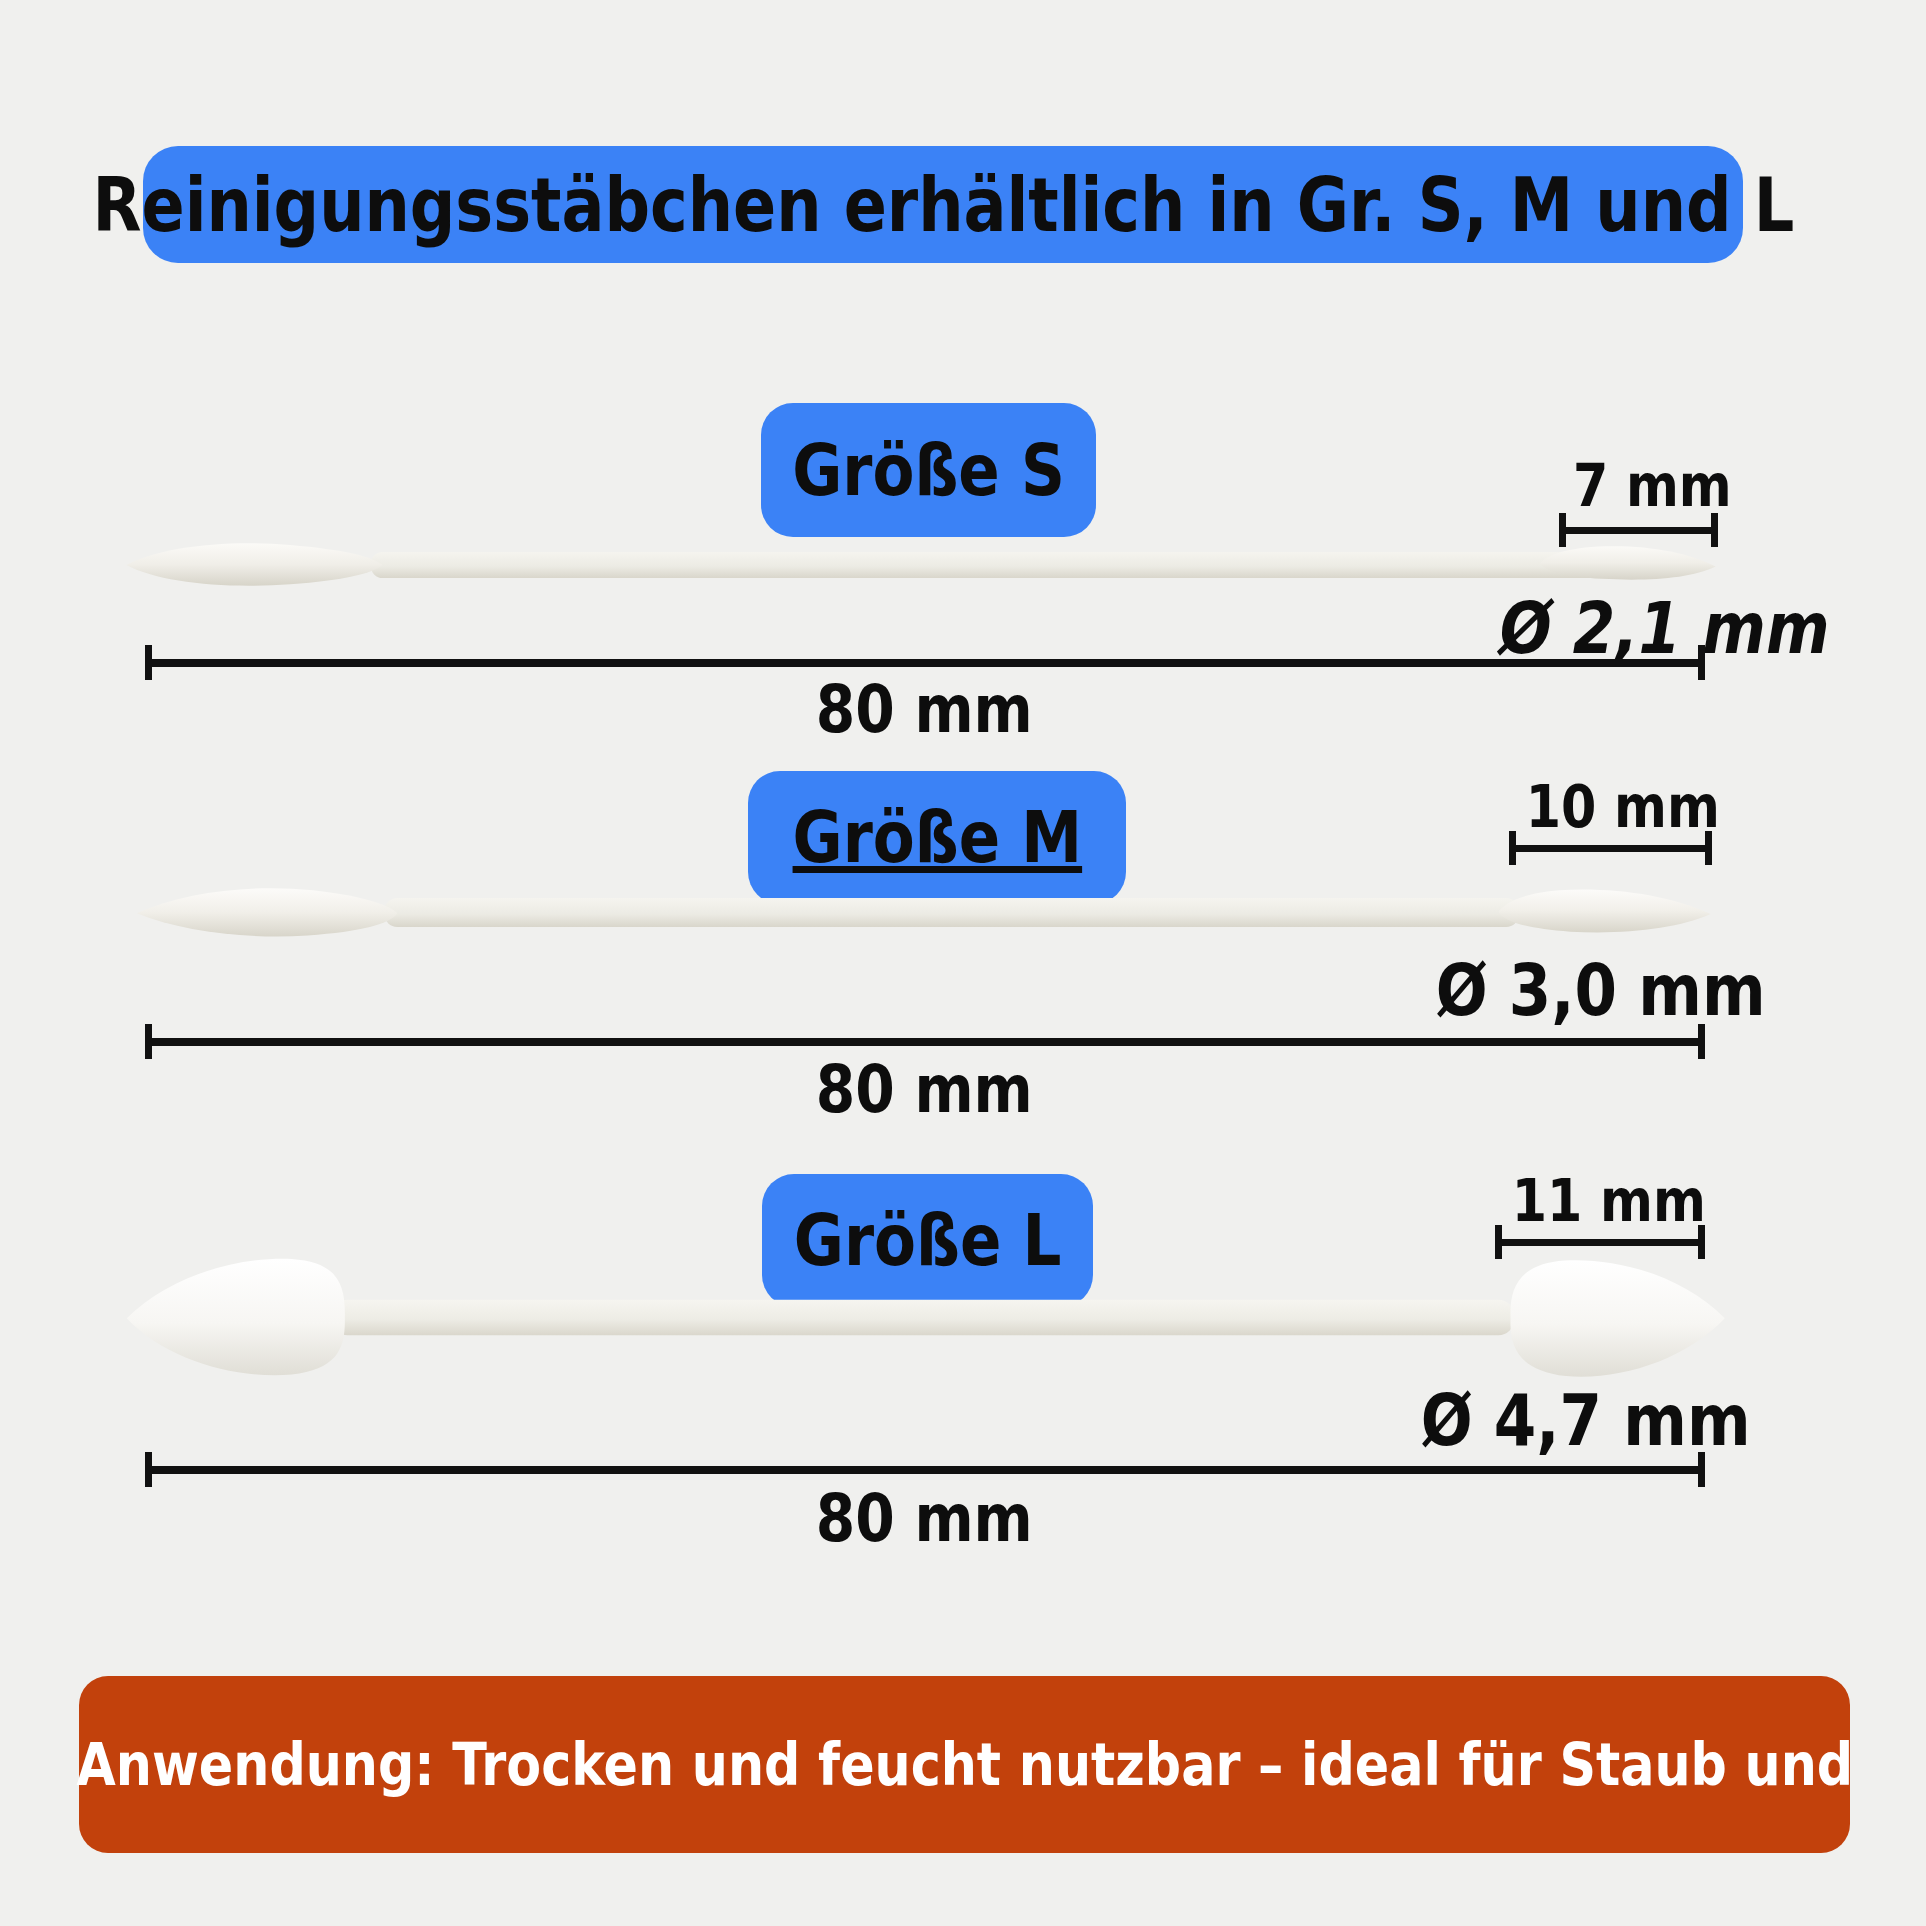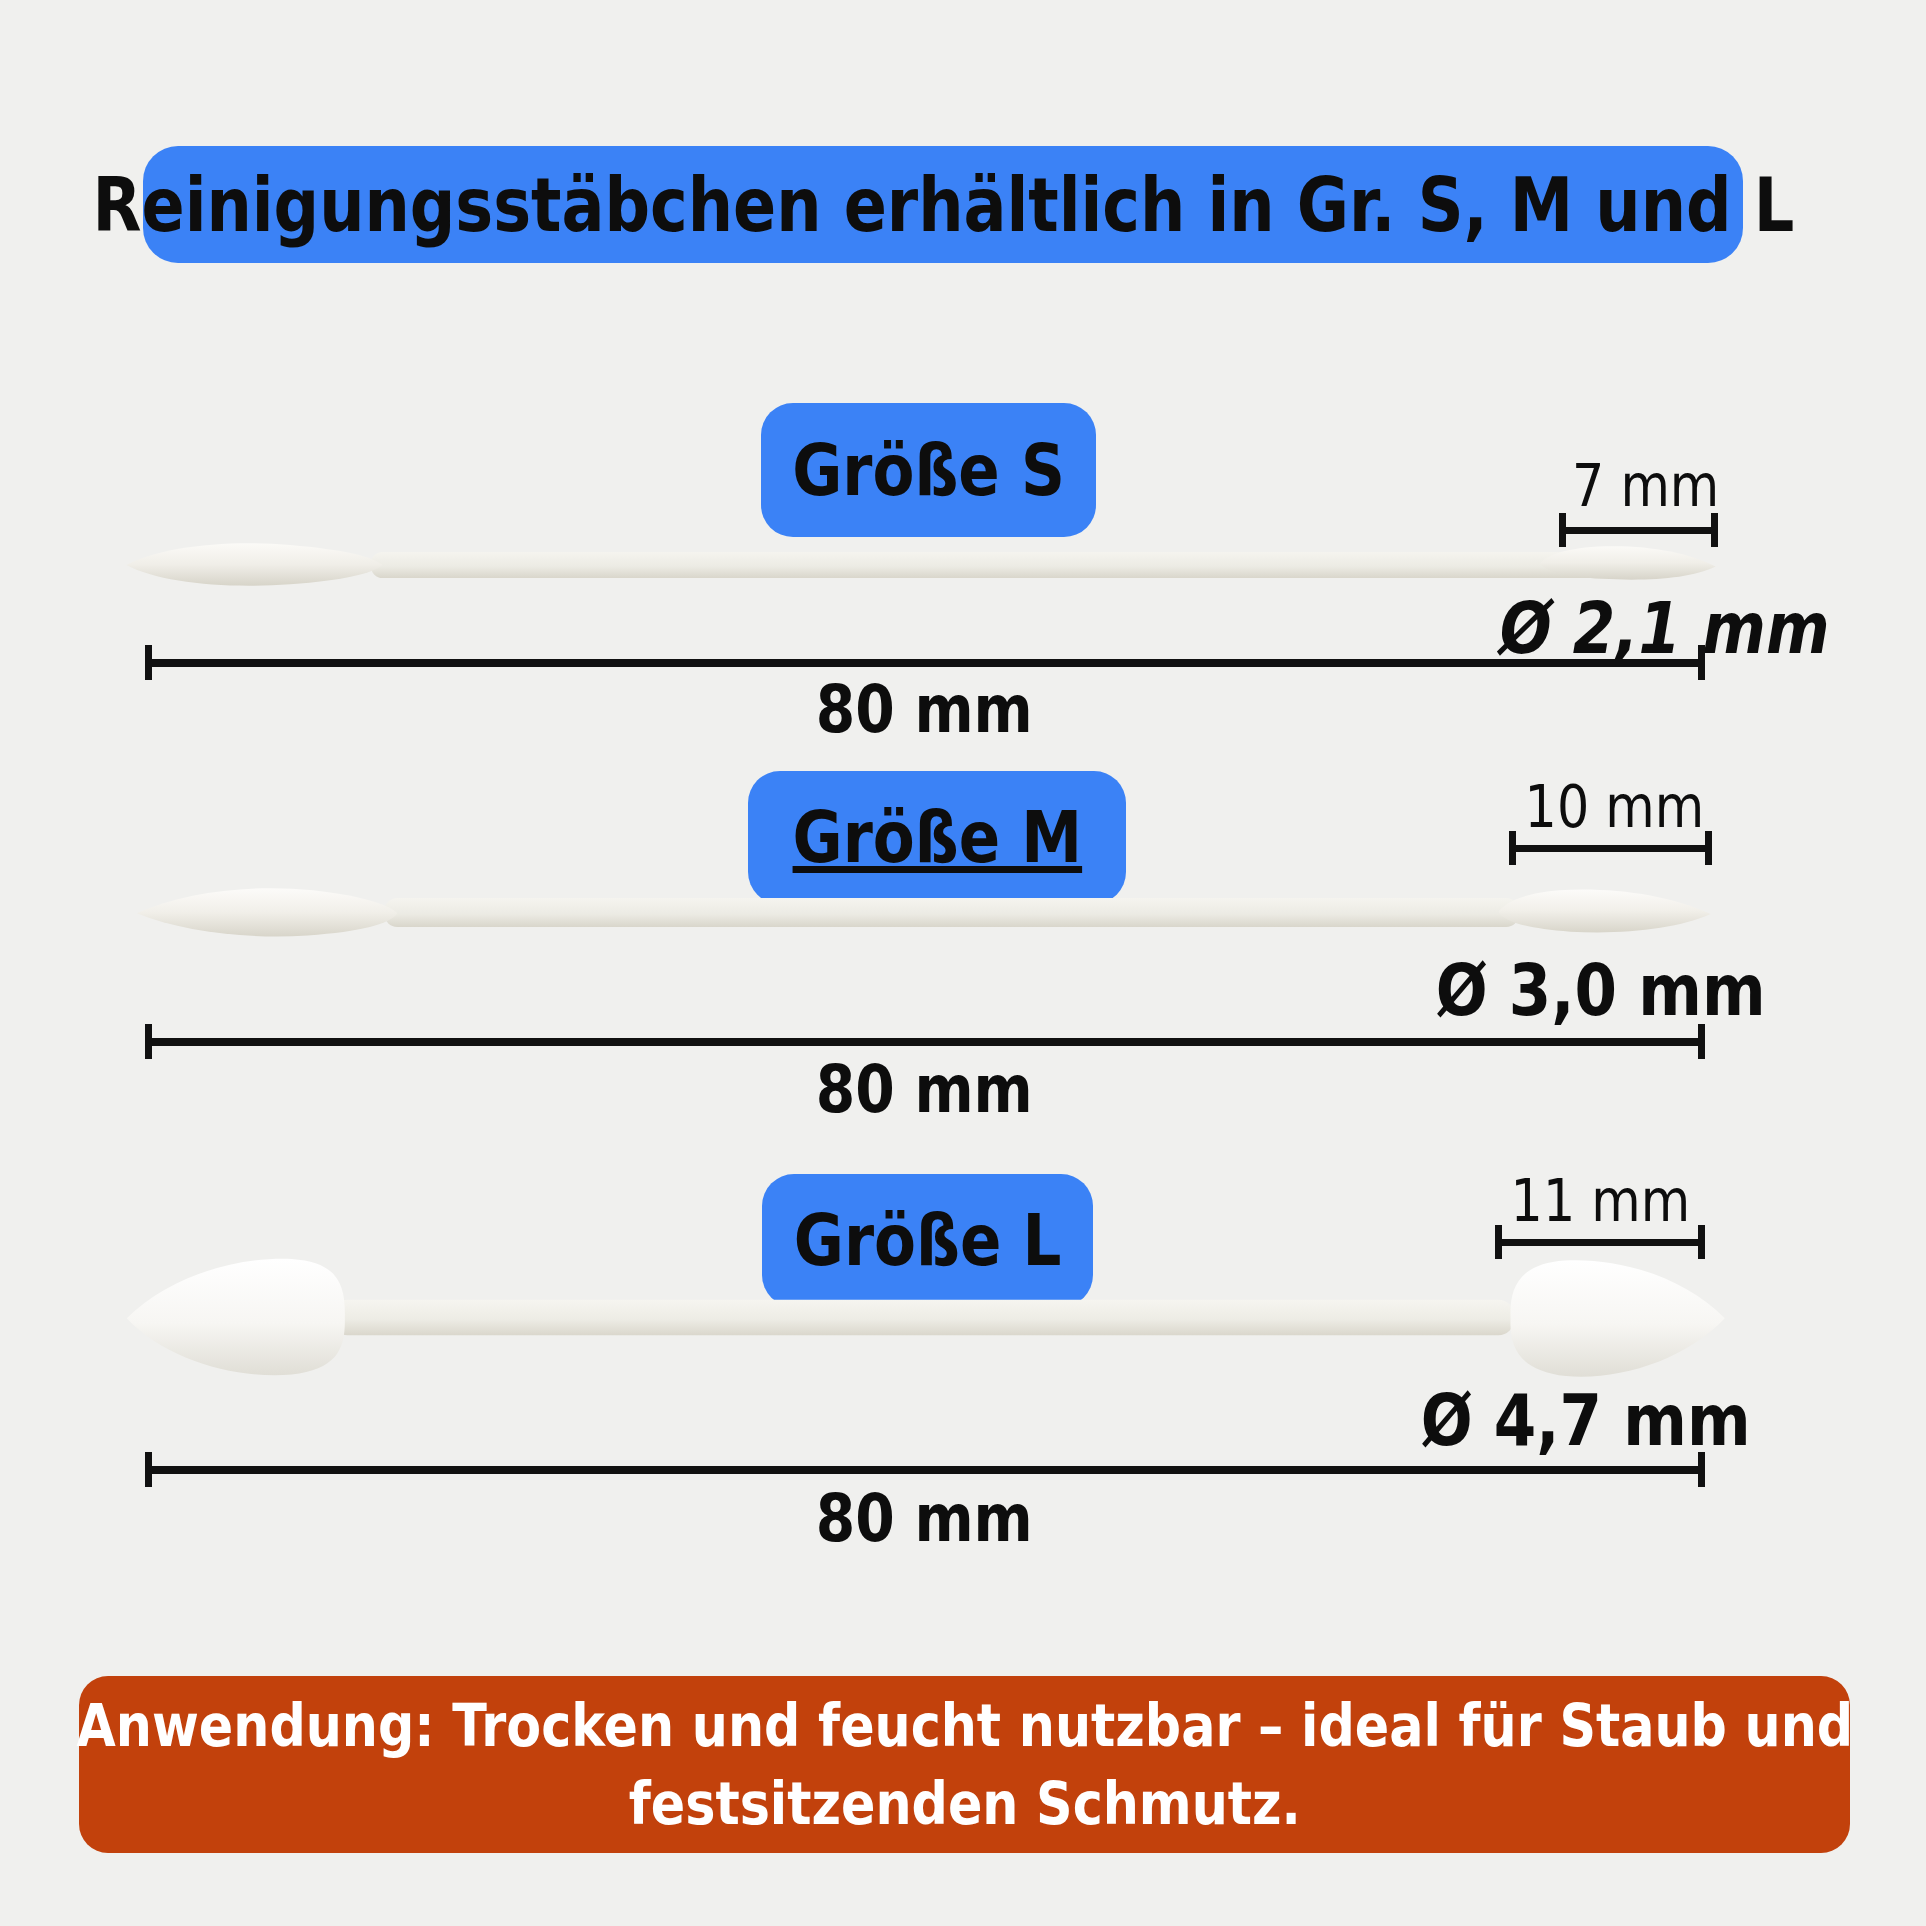--- a/index.html
+++ b/index.html
@@ -18,21 +18,21 @@
     background:#3b82f6;
     border-radius:35px;
     display:flex;align-items:center;justify-content:center;
     font-weight:bold;
   }
   .title-box{left:143px;top:146px;width:1600px;height:117px;font-size:74px;}
   .label-s{left:761px;top:403px;width:335px;height:134px;font-size:71px;border-radius:32px;}
   .label-m{left:748px;top:771px;width:378px;height:133px;font-size:71px;border-radius:32px;text-decoration:underline;}
   .label-l{left:762px;top:1174px;width:331px;height:133px;font-size:71px;border-radius:32px;}
   .tiplabel{
-    font-size:59px;font-weight:normal;text-align:right;line-height:1;
+    font-size:59px;font-weight:bold;text-align:right;line-height:1;
   }
   .tipbracket{
     background:#111;height:7px;
   }
   .tipbracket::before,.tipbracket::after{
     content:"";position:absolute;width:7px;height:34px;background:#111;top:-14px;
   }
   .tipbracket::before{left:-1.5px;}
   .tipbracket::after{right:-1.5px;}
   .dialabel{
@@ -165,15 +165,14 @@
 <div class="abs dialabel" style="right:175px;top:1385px;">
   <span class="cond cond-right">Ø 4,7 mm</span>
 </div>
 <div class="abs lenline" style="top:1466px;"></div>
 <div class="abs lenlabel" style="top:1486px;">
   <span class="cond">80 mm</span>
 </div>
 
 <div class="abs redbox">
   <div><span class="cond">Anwendung: Trocken und feucht nutzbar – ideal für Staub und</span></div>
-  <div><span class="cond">festsitzenden Schmutz.</span></div>
 </div>
 
 
 </body></html>

